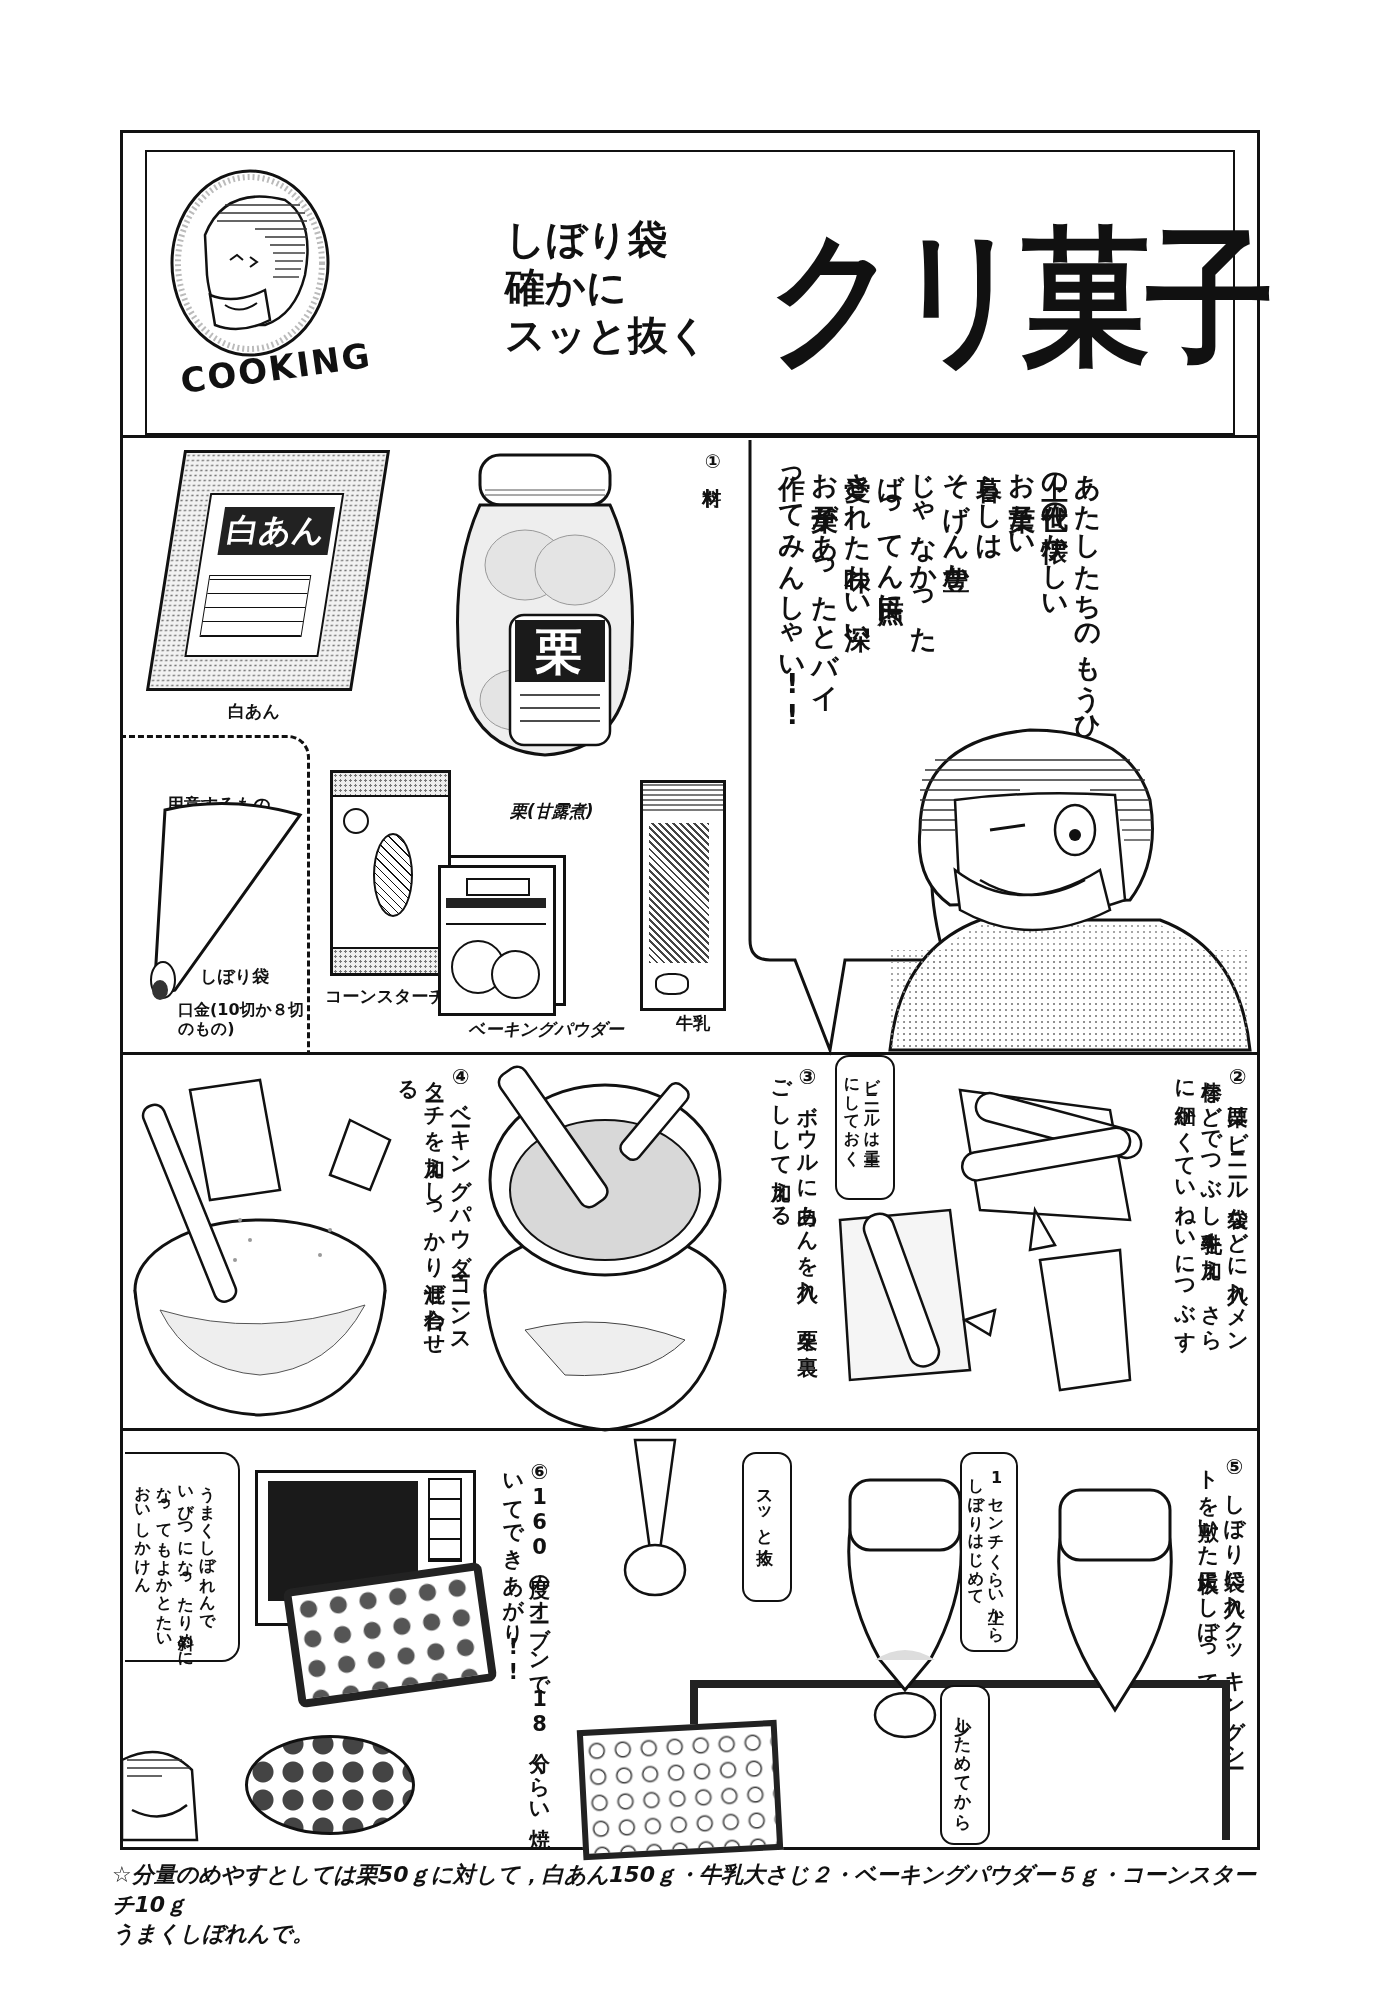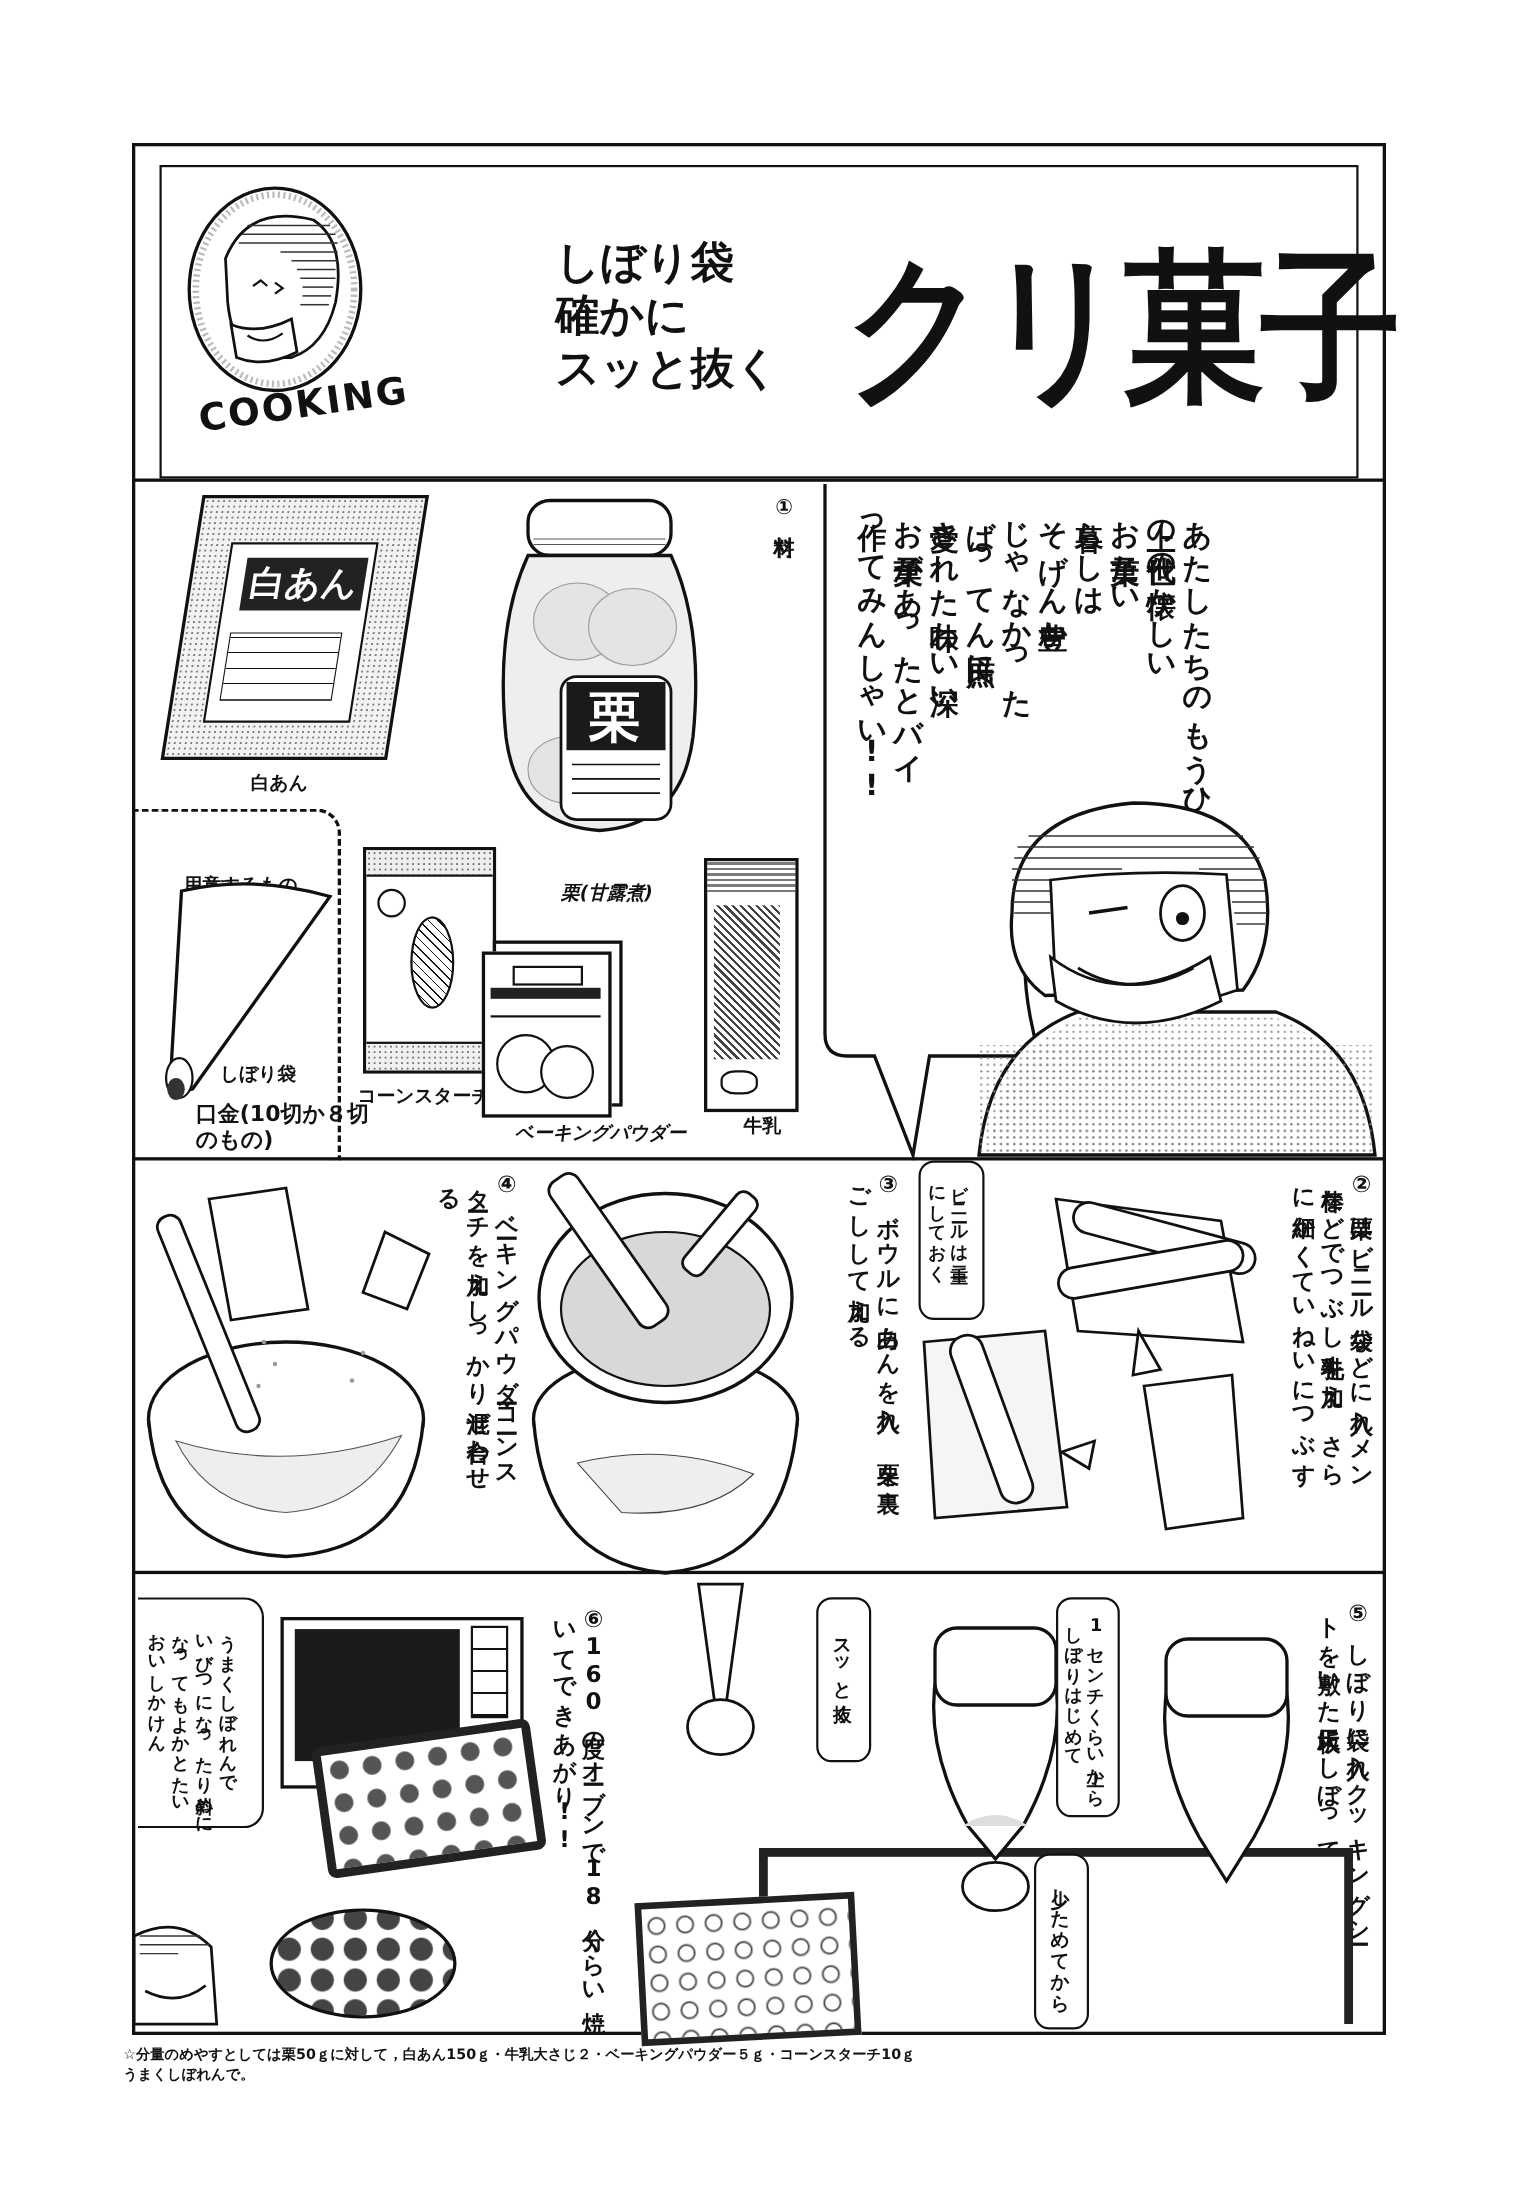--- a/index.html
+++ b/index.html
@@ -8,21 +8,21 @@
   .abs { position: absolute; }
   .frame { position: absolute; left: 120px; top: 130px; width: 1140px; height: 1720px;
            border: 3px solid #111; box-sizing: border-box; }
   .title-box { position: absolute; left: 145px; top: 150px; width: 1090px; height: 285px;
                border: 2.5px solid #111; box-sizing: border-box; }
   .vert { writing-mode: vertical-rl; text-orientation: upright; line-height: 1.25; white-space: pre; }
   .step-text { font-size: 21px; font-weight: bold; letter-spacing: 1px; }
   .bubble { position: absolute; background: #fff; border: 2.5px solid #111; border-radius: 14px; box-sizing: border-box; }
   .panel-line { position: absolute; background: #111; }
   .label { position: absolute; font-size: 17px; font-weight: bold; white-space: nowrap; }
-  .footnote { position: absolute; left: 112px; top: 1860px; font-size: 13px; font-weight: bold; line-height: 1.35; width: 1160px; }
+  .footnote { position: absolute; left: 112px; top: 1860px; font-size: 22px; font-weight: bold; line-height: 1.35; width: 1160px; font-style: italic; }
   .halftone { background-image: radial-gradient(#777 1px, transparent 1.2px); background-size: 5px 5px; }
   .hatch { background: repeating-linear-gradient(0deg, #222 0 2px, #fff 2px 5px); }
   svg { position: absolute; overflow: visible; }
 </style>
 </head>
 <body>
 
 <div class="frame"></div>
 
 <div class="title-box"></div>
@@ -91,21 +91,21 @@
 <div class="abs vert" style="left:700px; top:450px; font-size:19px; font-weight:bold;">①材料</div>
 
 <div class="abs" style="left:120px; top:735px; width:190px; height:320px; border-top:3px dashed #111; border-right:3px dashed #111; border-top-right-radius:22px; box-sizing:border-box;"></div>
 <div class="label" style="left:167px; top:793px;">用意するもの</div>
 <svg style="left:150px; top:790px;" width="160" height="215" viewBox="0 0 160 215">
   <path d="M15 20 Q80 5 150 25 L25 200 Q10 205 5 190 Z" fill="#fff" stroke="#111" stroke-width="3"></path>
   <ellipse cx="13" cy="190" rx="12" ry="18" fill="#fff" stroke="#111" stroke-width="2"></ellipse>
   <ellipse cx="10" cy="200" rx="8" ry="10" fill="#333"></ellipse>
 </svg>
 <div class="label" style="left:200px; top:965px;">しぼり袋</div>
-<div class="abs" style="left:178px; top:1000px; font-size:20px; font-weight:bold; line-height:1.2;">
+<div class="abs" style="left:178px; top:1000px; font-size:16px; font-weight:bold; line-height:1.2;">
   <div>口金(10切か８切</div>
   <div>のもの)</div>
 </div>
 
 <div class="abs" style="left:330px; top:770px; width:115px; height:200px; border:3px solid #111; background:#fff;">
   <div class="abs halftone" style="left:0; top:0; width:100%; height:22px; border-bottom:2px solid #111; background-color:#eee;"></div>
   <div class="abs" style="left:10px; top:35px; width:22px; height:22px; border-radius:50%; border:2px solid #111;"></div>
   <div class="abs" style="left:40px; top:60px; width:36px; height:80px; border-radius:50%; border:2px solid #111; background:repeating-linear-gradient(45deg,#fff 0 5px,#111 5px 6px),repeating-linear-gradient(-45deg,transparent 0 5px,#111 5px 6px);"></div>
   <div class="abs halftone" style="left:0; bottom:0; width:100%; height:24px; border-top:2px solid #111; background-color:#f0f0f0;"></div>
 </div>

